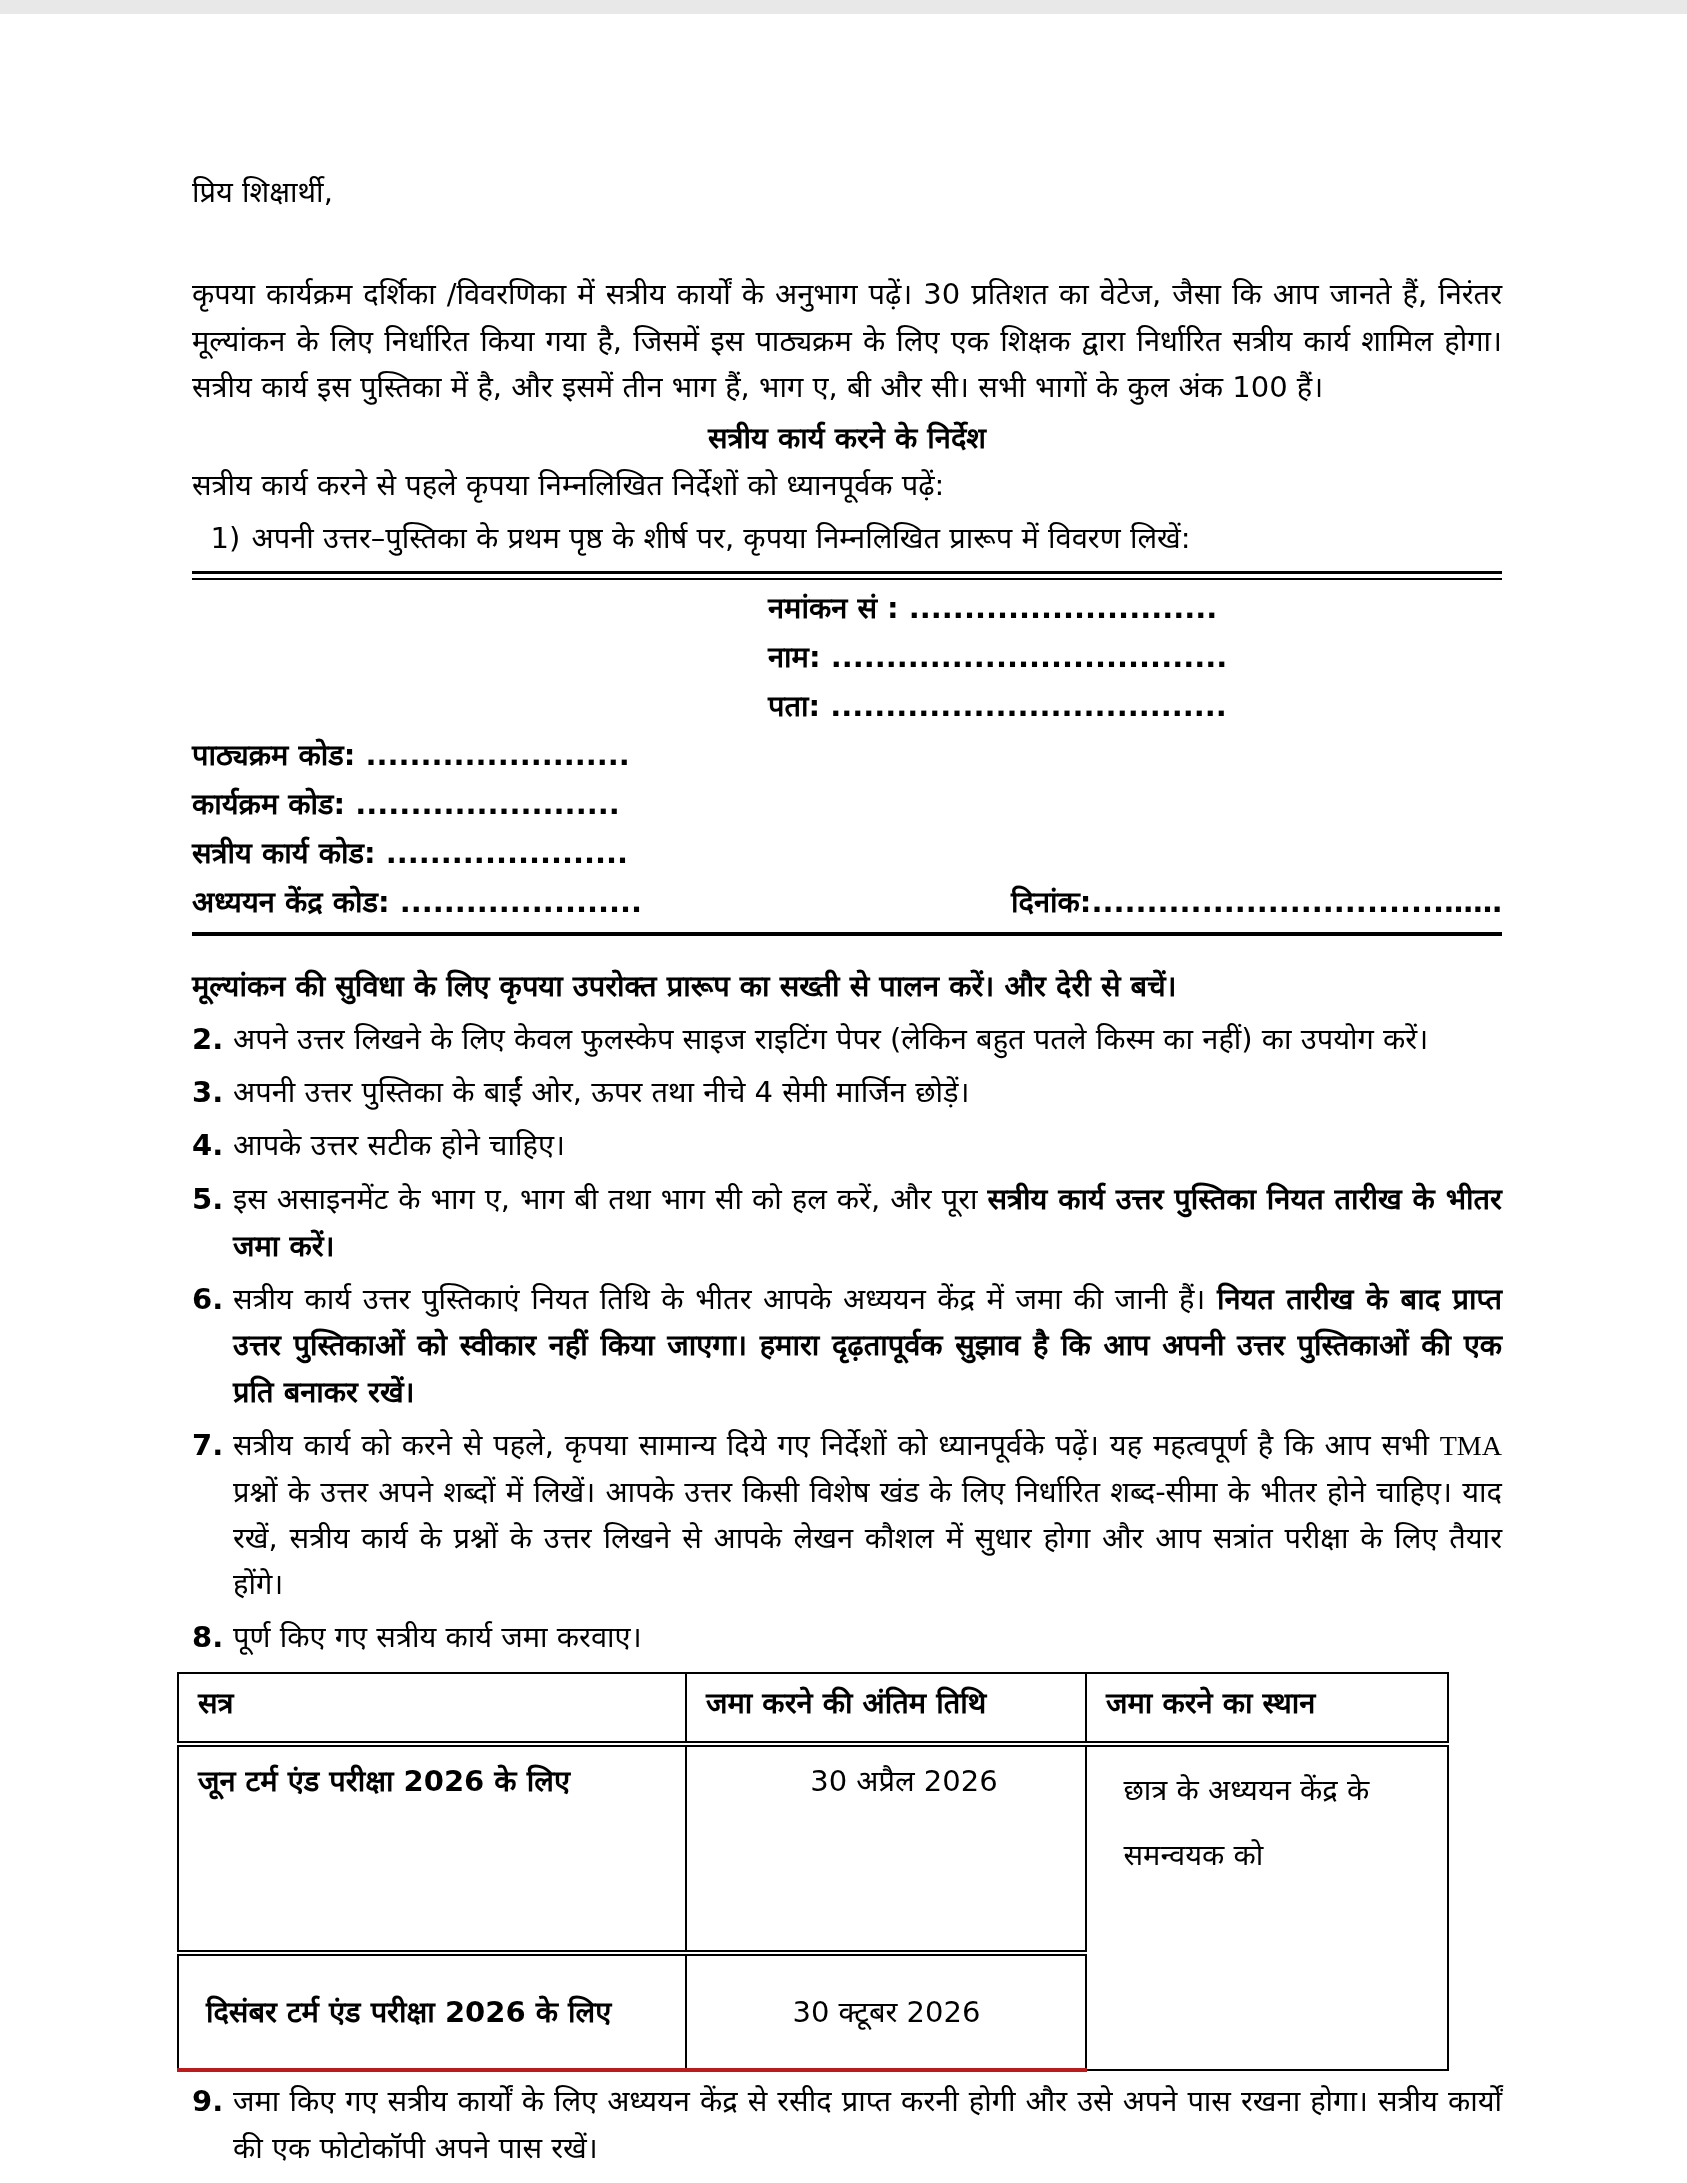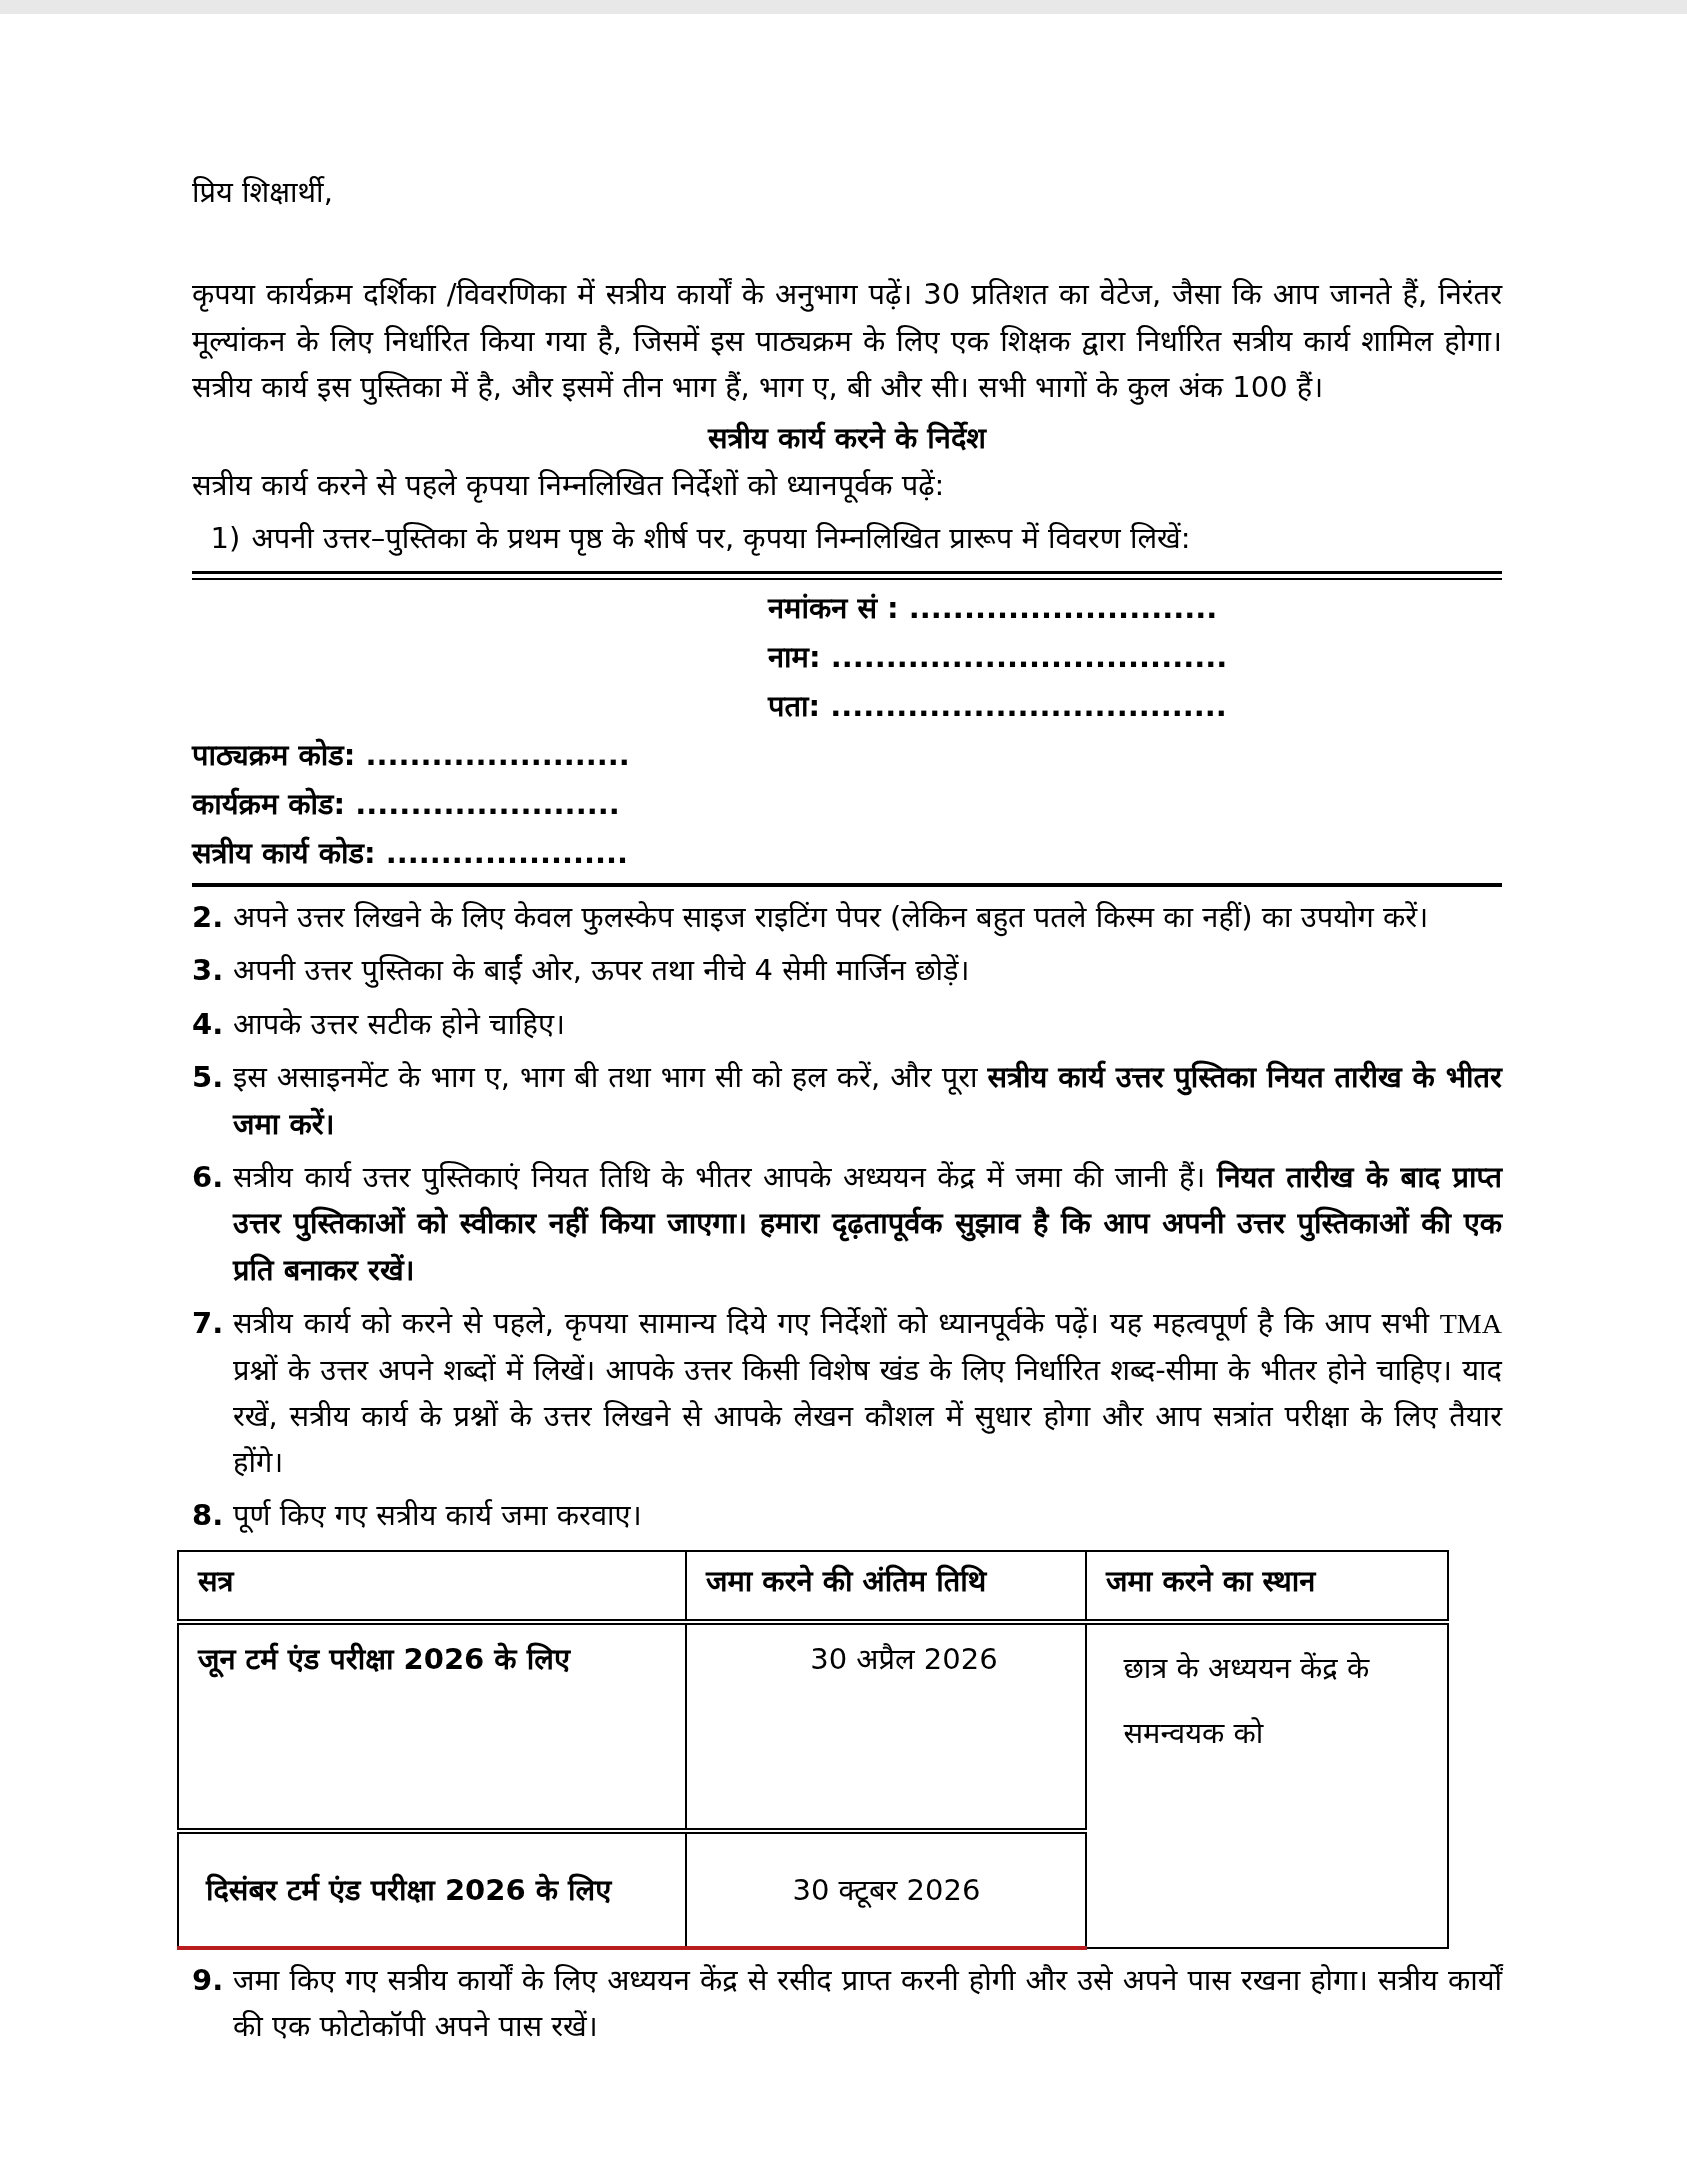--- a/index.html
+++ b/index.html
@@ -86,24 +86,29 @@
 
     <div class="rule-double"></div>
 
     <div class="form-block">
       <div class="form-line form-center">नमांकन सं : ............................</div>
       <div class="form-line form-center">नाम: ....................................</div>
       <div class="form-line form-center">पता: ....................................</div>
       <div class="form-line">पाठ्यक्रम कोड: ........................</div>
       <div class="form-line">कार्यक्रम कोड: ........................</div>
       <div class="form-line">सत्रीय कार्य कोड:  ......................</div>
+      <div class="form-line form-row">
+        <span class="left">अध्ययन केंद्र कोड: ......................</span>
+        <span class="right">दिनांक:................................……</span>
+      </div>
     </div>
 
     <div class="rule-single"></div>
 
+    <div class="note-bold">मूल्यांकन की सुविधा के लिए कृपया उपरोक्त प्रारूप का सख्ती से पालन करें। और देरी से बचें।</div>
 
     <div class="list">
 
       <div class="li">
         <span class="num">2.</span>
         <div class="body"><span>अपने उत्तर लिखने के लिए केवल फुलस्केप साइज राइटिंग पेपर (लेकिन बहुत पतले किस्म का नहीं) का उपयोग करें।</span><span class="tma"></span><b></b><span></span></div>
       </div>
 
       <div class="li">
         <span class="num">3.</span>

